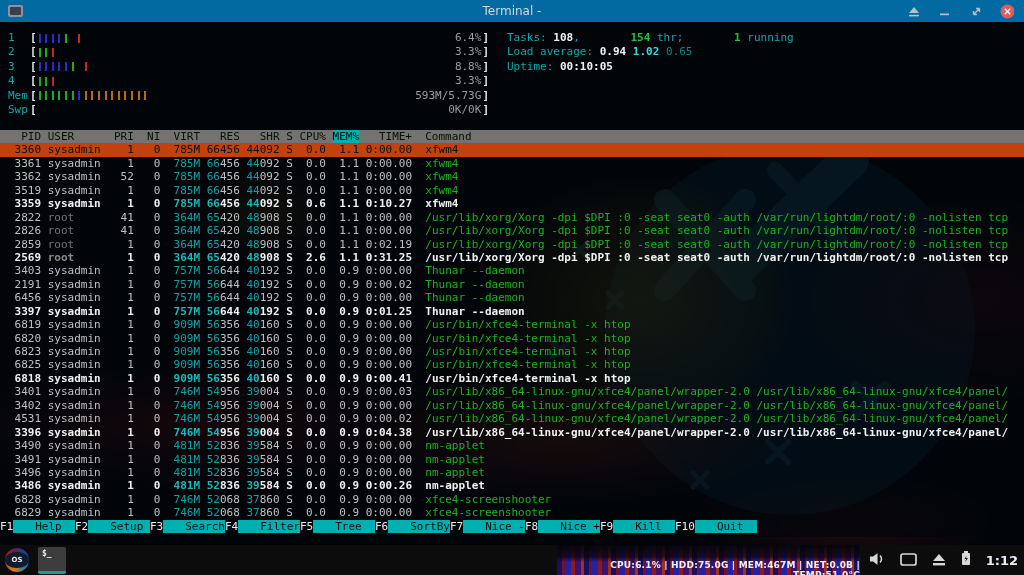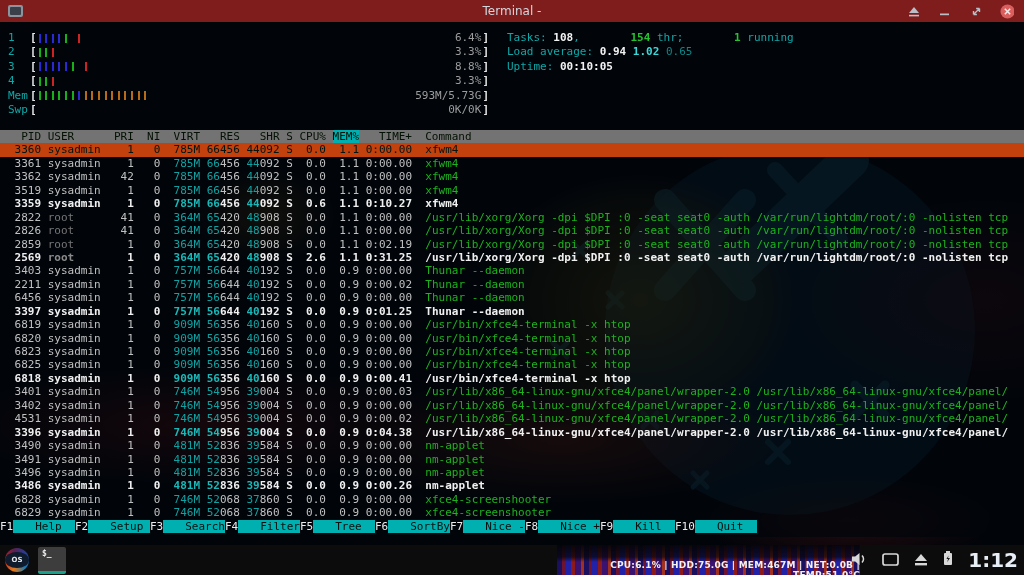--- a/index.html
+++ b/index.html
@@ -11,21 +11,21 @@
   .emblem{position:absolute;inset:0;}
   .glows{position:absolute;inset:0;background-image:
     radial-gradient(ellipse 210px 170px at 640px 300px, rgba(140,120,18,0.50), rgba(140,120,18,0.16) 60%, transparent 75%),
     radial-gradient(ellipse 95px 65px at 265px 215px, rgba(150,110,20,0.42), transparent 75%),
     radial-gradient(ellipse 330px 80px at 200px 425px, rgba(140,22,22,0.55), transparent 75%),
     radial-gradient(ellipse 300px 85px at 560px 440px, rgba(165,55,25,0.50), transparent 75%),
     radial-gradient(ellipse 260px 140px at 985px 300px, rgba(110,25,35,0.40), transparent 75%),
     radial-gradient(ellipse 200px 60px at 850px 520px, rgba(120,30,30,0.30), transparent 75%);}
 
   
-  .titlebar{position:absolute;left:0;top:0;width:1024px;height:22px;background:#7f1d1d;
+  .titlebar{position:absolute;left:0;top:0;width:1024px;height:22px;background:#0369a1;
             display:flex;align-items:center;z-index:6;font-family:"DejaVu Sans",sans-serif;}
   .tb-appicon{position:absolute;left:8px;top:5px;width:15px;height:12px;background:#8d939c;
               border-radius:2px;display:flex;align-items:center;justify-content:center;}
   .tb-appicon i{display:block;width:11px;height:8px;background:#3a3f49;border-radius:1px;}
   .tb-title{flex:1;text-align:center;color:#d3d7de;font-size:12px;}
   .tb-btns{position:absolute;right:10px;top:0;height:22px;display:flex;align-items:center;gap:17px;}
   .tb-btn{width:14px;height:14px;display:flex;align-items:center;justify-content:center;cursor:default;}
 
   
   .terminal{position:absolute;left:0;top:22px;width:1024px;height:515px;background:rgba(2,6,11,0.75);}
@@ -70,21 +70,21 @@
   .tk-app{position:absolute;left:38px;top:2px;width:28px;height:24px;background:#3d3d3d;border-radius:2px;
           border-bottom:3px solid #17a28c;box-sizing:content-box;}
   .tk-app span{display:block;padding:2px 0 0 4px;font-family:"DejaVu Sans Mono",monospace;
                font-size:8px;color:#ececec;font-weight:bold;}
   .tk-monitor{position:absolute;left:557px;top:0;width:303px;height:30px;overflow:hidden;background:
     linear-gradient(180deg, rgba(4,4,8,0.95) 0px, rgba(4,4,8,0.72) 12px, rgba(0,0,0,0) 17px),
     repeating-linear-gradient(90deg,#1b1060 0 5px,#6e1430 5px 8px,#2222a8 8px 14px,#8c1a1a 14px 18px,#3a1270 18px 24px,#a03020 24px 27px);}
   .tk-monitor-text{position:absolute;left:0;right:0;top:15px;text-align:right;
                    font-size:9px;font-weight:bold;color:#f2f2f2;letter-spacing:0.2px;}
   .tk-tray{position:absolute;right:6px;top:0;height:30px;display:flex;align-items:center;gap:15px;}
-  .tk-clock{color:#e8eef6;font-size:20px;font-weight:bold;}
+  .tk-clock{color:#e8eef6;font-size:13px;font-weight:bold;}
 </style>
 </head>
 <body>
 
 <div id="stage">
 
   <div class="desktop">
     <svg class="emblem" width="1024" height="575">
       <circle cx="790" cy="330" r="185" fill="#0c3a56" opacity="0.55"></circle>
       <g stroke="#15556f" fill="none" stroke-linecap="round" opacity="0.75">
@@ -142,29 +142,29 @@
         <div class="meter-line"><span class="m-label">3</span><span class="m-brack">[</span><span class="m-body"><span class="m-bars"><span class="m-bar b-blue"></span><span class="m-bar b-blue"></span><span class="m-bar b-blue"></span><span class="m-bar b-blue"></span><span class="m-bar b-blue"></span><span class="m-bar b-green"></span><span class="m-bar b-gap"></span><span class="m-bar b-red"></span></span><span class="m-val">8.8%</span></span><span class="m-brack">]</span></div>
         <div class="meter-line"><span class="m-label">4</span><span class="m-brack">[</span><span class="m-body"><span class="m-bars"><span class="m-bar b-green"></span><span class="m-bar b-green"></span><span class="m-bar b-red"></span></span><span class="m-val">3.3%</span></span><span class="m-brack">]</span></div>
         <div class="meter-line"><span class="m-label">Mem</span><span class="m-brack">[</span><span class="m-body"><span class="m-bars"><span class="m-bar b-green"></span><span class="m-bar b-green"></span><span class="m-bar b-green"></span><span class="m-bar b-green"></span><span class="m-bar b-green"></span><span class="m-bar b-green"></span><span class="m-bar b-blue"></span><span class="m-bar b-orange"></span><span class="m-bar b-orange"></span><span class="m-bar b-orange"></span><span class="m-bar b-orange"></span><span class="m-bar b-orange"></span><span class="m-bar b-orange"></span><span class="m-bar b-orange"></span><span class="m-bar b-orange"></span><span class="m-bar b-orange"></span><span class="m-bar b-orange"></span></span><span class="m-val">593M/5.73G</span></span><span class="m-brack">]</span></div>
         <div class="meter-line"><span class="m-label">Swp</span><span class="m-brack">[</span><span class="m-body"><span class="m-bars"></span><span class="m-val">0K/0K</span></span><span class="m-brack">]</span></div>
       </div>
     <div class="sysinfo"><div class="info-line"><span class="c-cyan">Tasks: </span><span class="c-whiteb">108</span><span class="c-cyan">, </span><span class="c-greenb">154</span><span class="c-cyan"> thr; </span><span class="c-greenb">1</span><span class="c-cyan"> running</span></div><div class="info-line"><span class="c-cyan">Load average: </span><span class="c-whiteb">0.94 </span><span class="c-cyanb">1.02 </span><span class="c-tealdim">0.65</span></div><div class="info-line"><span class="c-cyan">Uptime: </span><span class="c-whiteb">00:10:05</span></div></div>
     <div class="proc">
         <div class="prow phead"><span>  PID USER      PRI  NI  VIRT   RES   SHR S CPU% </span><span class="sort">MEM%</span><span>   TIME+  Command</span></div>
         <div class="prow row-selected"><span> 3360 </span><span>sysadmin </span><span>   1   0 </span><span class="c-teal"> 785M</span><span> </span><span class="c-teal">66</span><span>456</span><span> </span><span class="c-teal">44</span><span>092</span><span> S  0.0  1.1 0:00.00  </span><span class="pcmd">xfwm4</span></div>
         <div class="prow row-thread"><span> 3361 </span><span>sysadmin </span><span>   1   0 </span><span class="c-teal"> 785M</span><span> </span><span class="c-teal">66</span><span>456</span><span> </span><span class="c-teal">44</span><span>092</span><span> S  0.0  1.1 0:00.00  </span><span class="pcmd">xfwm4</span></div>
-        <div class="prow row-thread"><span> 3362 </span><span>sysadmin </span><span>  42   0 </span><span class="c-teal"> 785M</span><span> </span><span class="c-teal">66</span><span>456</span><span> </span><span class="c-teal">44</span><span>092</span><span> S  0.0  1.1 0:00.00  </span><span class="pcmd">xfwm4</span></div>
+        <div class="prow row-thread"><span> 3362 </span><span>sysadmin </span><span>  52   0 </span><span class="c-teal"> 785M</span><span> </span><span class="c-teal">66</span><span>456</span><span> </span><span class="c-teal">44</span><span>092</span><span> S  0.0  1.1 0:00.00  </span><span class="pcmd">xfwm4</span></div>
         <div class="prow row-thread"><span> 3519 </span><span>sysadmin </span><span>   1   0 </span><span class="c-teal"> 785M</span><span> </span><span class="c-teal">66</span><span>456</span><span> </span><span class="c-teal">44</span><span>092</span><span> S  0.0  1.1 0:00.00  </span><span class="pcmd">xfwm4</span></div>
         <div class="prow row-main"><span> 3359 </span><span>sysadmin </span><span>   1   0 </span><span class="c-teal"> 785M</span><span> </span><span class="c-teal">66</span><span>456</span><span> </span><span class="c-teal">44</span><span>092</span><span> S  0.6  1.1 0:10.27  </span><span class="pcmd">xfwm4</span></div>
         <div class="prow row-thread"><span> 2822 </span><span class="c-dimu">root     </span><span>  41   0 </span><span class="c-teal"> 364M</span><span> </span><span class="c-teal">65</span><span>420</span><span> </span><span class="c-teal">48</span><span>908</span><span> S  0.0  1.1 0:00.00  </span><span class="pcmd">/usr/lib/xorg/Xorg -dpi $DPI :0 -seat seat0 -auth /var/run/lightdm/root/:0 -nolisten tcp</span></div>
         <div class="prow row-thread"><span> 2826 </span><span class="c-dimu">root     </span><span>  41   0 </span><span class="c-teal"> 364M</span><span> </span><span class="c-teal">65</span><span>420</span><span> </span><span class="c-teal">48</span><span>908</span><span> S  0.0  1.1 0:00.00  </span><span class="pcmd">/usr/lib/xorg/Xorg -dpi $DPI :0 -seat seat0 -auth /var/run/lightdm/root/:0 -nolisten tcp</span></div>
         <div class="prow row-thread"><span> 2859 </span><span class="c-dimu">root     </span><span>   1   0 </span><span class="c-teal"> 364M</span><span> </span><span class="c-teal">65</span><span>420</span><span> </span><span class="c-teal">48</span><span>908</span><span> S  0.0  1.1 0:02.19  </span><span class="pcmd">/usr/lib/xorg/Xorg -dpi $DPI :0 -seat seat0 -auth /var/run/lightdm/root/:0 -nolisten tcp</span></div>
         <div class="prow row-main"><span> 2569 </span><span class="c-dimu">root     </span><span>   1   0 </span><span class="c-teal"> 364M</span><span> </span><span class="c-teal">65</span><span>420</span><span> </span><span class="c-teal">48</span><span>908</span><span> S  2.6  1.1 0:31.25  </span><span class="pcmd">/usr/lib/xorg/Xorg -dpi $DPI :0 -seat seat0 -auth /var/run/lightdm/root/:0 -nolisten tcp</span></div>
         <div class="prow row-thread"><span> 3403 </span><span>sysadmin </span><span>   1   0 </span><span class="c-teal"> 757M</span><span> </span><span class="c-teal">56</span><span>644</span><span> </span><span class="c-teal">40</span><span>192</span><span> S  0.0  0.9 0:00.00  </span><span class="pcmd">Thunar --daemon</span></div>
-        <div class="prow row-thread"><span> 2211 </span><span>sysadmin </span><span>   1   0 </span><span class="c-teal"> 757M</span><span> </span><span class="c-teal">56</span><span>644</span><span> </span><span class="c-teal">40</span><span>192</span><span> S  0.0  0.9 0:00.02  </span><span class="pcmd">Thunar --daemon</span></div>
+        <div class="prow row-thread"><span> 2191 </span><span>sysadmin </span><span>   1   0 </span><span class="c-teal"> 757M</span><span> </span><span class="c-teal">56</span><span>644</span><span> </span><span class="c-teal">40</span><span>192</span><span> S  0.0  0.9 0:00.02  </span><span class="pcmd">Thunar --daemon</span></div>
         <div class="prow row-thread"><span> 6456 </span><span>sysadmin </span><span>   1   0 </span><span class="c-teal"> 757M</span><span> </span><span class="c-teal">56</span><span>644</span><span> </span><span class="c-teal">40</span><span>192</span><span> S  0.0  0.9 0:00.00  </span><span class="pcmd">Thunar --daemon</span></div>
         <div class="prow row-main"><span> 3397 </span><span>sysadmin </span><span>   1   0 </span><span class="c-teal"> 757M</span><span> </span><span class="c-teal">56</span><span>644</span><span> </span><span class="c-teal">40</span><span>192</span><span> S  0.0  0.9 0:01.25  </span><span class="pcmd">Thunar --daemon</span></div>
         <div class="prow row-thread"><span> 6819 </span><span>sysadmin </span><span>   1   0 </span><span class="c-teal"> 909M</span><span> </span><span class="c-teal">56</span><span>356</span><span> </span><span class="c-teal">40</span><span>160</span><span> S  0.0  0.9 0:00.00  </span><span class="pcmd">/usr/bin/xfce4-terminal -x htop</span></div>
         <div class="prow row-thread"><span> 6820 </span><span>sysadmin </span><span>   1   0 </span><span class="c-teal"> 909M</span><span> </span><span class="c-teal">56</span><span>356</span><span> </span><span class="c-teal">40</span><span>160</span><span> S  0.0  0.9 0:00.00  </span><span class="pcmd">/usr/bin/xfce4-terminal -x htop</span></div>
         <div class="prow row-thread"><span> 6823 </span><span>sysadmin </span><span>   1   0 </span><span class="c-teal"> 909M</span><span> </span><span class="c-teal">56</span><span>356</span><span> </span><span class="c-teal">40</span><span>160</span><span> S  0.0  0.9 0:00.00  </span><span class="pcmd">/usr/bin/xfce4-terminal -x htop</span></div>
         <div class="prow row-thread"><span> 6825 </span><span>sysadmin </span><span>   1   0 </span><span class="c-teal"> 909M</span><span> </span><span class="c-teal">56</span><span>356</span><span> </span><span class="c-teal">40</span><span>160</span><span> S  0.0  0.9 0:00.00  </span><span class="pcmd">/usr/bin/xfce4-terminal -x htop</span></div>
         <div class="prow row-main"><span> 6818 </span><span>sysadmin </span><span>   1   0 </span><span class="c-teal"> 909M</span><span> </span><span class="c-teal">56</span><span>356</span><span> </span><span class="c-teal">40</span><span>160</span><span> S  0.0  0.9 0:00.41  </span><span class="pcmd">/usr/bin/xfce4-terminal -x htop</span></div>
         <div class="prow row-thread"><span> 3401 </span><span>sysadmin </span><span>   1   0 </span><span class="c-teal"> 746M</span><span> </span><span class="c-teal">54</span><span>956</span><span> </span><span class="c-teal">39</span><span>004</span><span> S  0.0  0.9 0:00.03  </span><span class="pcmd">/usr/lib/x86_64-linux-gnu/xfce4/panel/wrapper-2.0 /usr/lib/x86_64-linux-gnu/xfce4/panel/</span></div>
         <div class="prow row-thread"><span> 3402 </span><span>sysadmin </span><span>   1   0 </span><span class="c-teal"> 746M</span><span> </span><span class="c-teal">54</span><span>956</span><span> </span><span class="c-teal">39</span><span>004</span><span> S  0.0  0.9 0:00.00  </span><span class="pcmd">/usr/lib/x86_64-linux-gnu/xfce4/panel/wrapper-2.0 /usr/lib/x86_64-linux-gnu/xfce4/panel/</span></div>
         <div class="prow row-thread"><span> 4531 </span><span>sysadmin </span><span>   1   0 </span><span class="c-teal"> 746M</span><span> </span><span class="c-teal">54</span><span>956</span><span> </span><span class="c-teal">39</span><span>004</span><span> S  0.0  0.9 0:00.02  </span><span class="pcmd">/usr/lib/x86_64-linux-gnu/xfce4/panel/wrapper-2.0 /usr/lib/x86_64-linux-gnu/xfce4/panel/</span></div>

